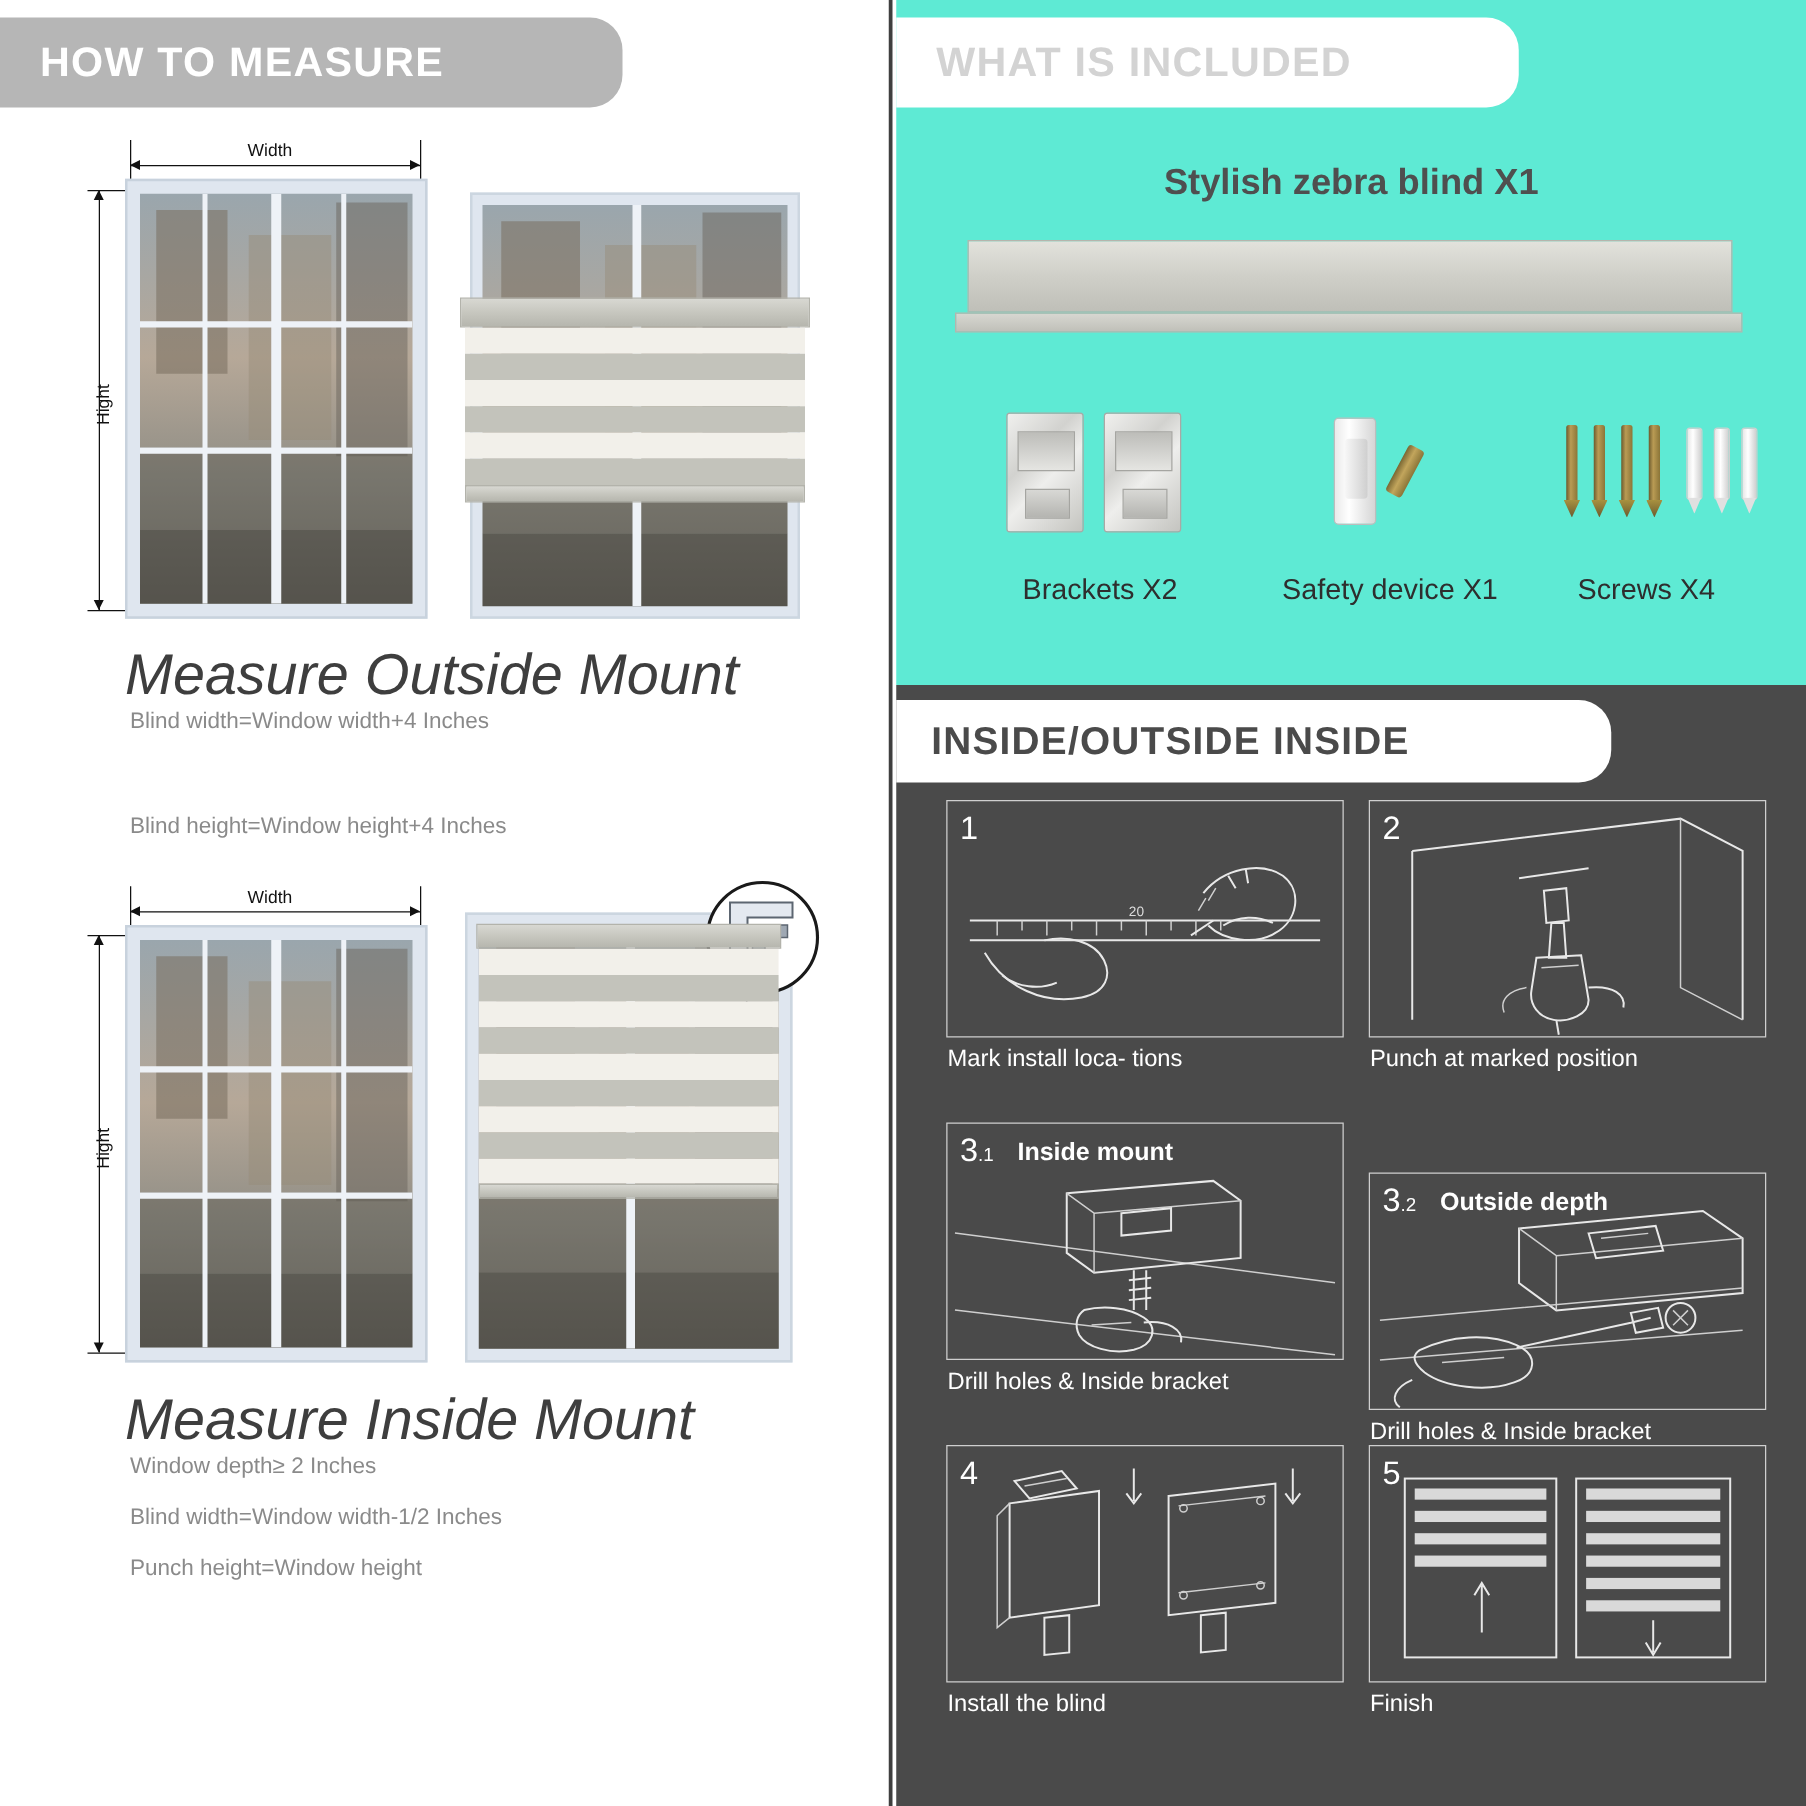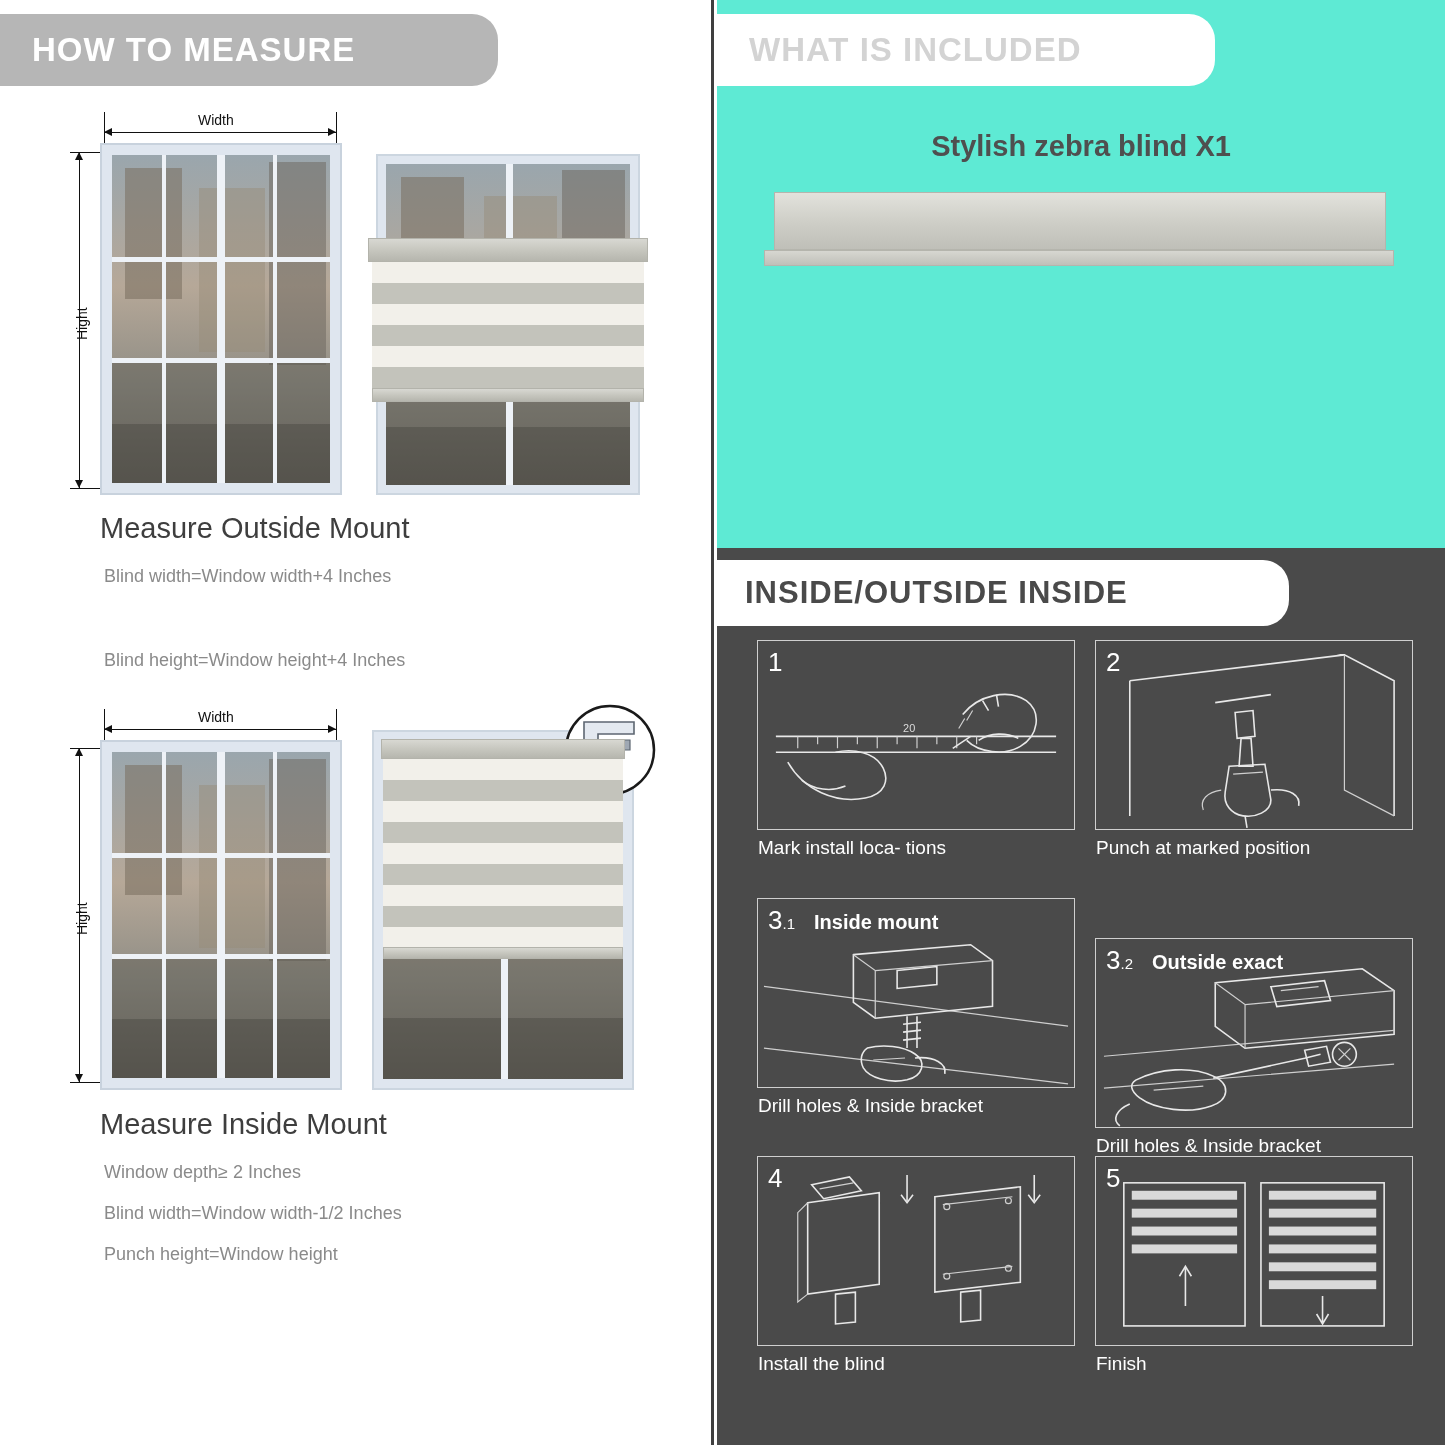--- a/index.html
+++ b/index.html
@@ -69,22 +69,23 @@
   .stripe-a { background:#c3c3bb; }
   .stripe-b { background:#f2f0ea; }
 
   .headrail {
     position:absolute;
     background:linear-gradient(180deg,#d8d8d2 0%,#c5c5bd 55%,#b6b6ae 100%);
     border:1px solid #b3b3ab;
   }
 
   .ttl {
-    position:absolute; font-size:29px; color:#3e3e3e;
+    position:absolute; font-size:46px; color:#3e3e3e;
     font-family:"Liberation Sans", sans-serif;
+    font-style:italic;
   }
   .sub {
     position:absolute; font-size:18px; color:#8a8a8a;
     font-family:"Liberation Sans", sans-serif;
   }
 
   
   .arrow-h { position:absolute; height:1px; background:#111; }
   .arrow-h:before, .arrow-h:after {
     content:""; position:absolute; top:-4px; width:0;height:0;
@@ -356,20 +357,45 @@
   <div class="right-top">
     <div class="badge badge-included">WHAT IS INCLUDED</div>
 
     <div class="included-title">Stylish zebra blind X1</div>
 
     <div class="incl-blind">
       <div class="rail-top"></div>
       <div class="rail-bot"></div>
     </div>
 
+    <div class="parts-row">
+
+      <div class="part" style="left:48px; top:0;">
+        <div class="bracket" style="left:0; top:0;"></div>
+        <div class="bracket" style="left:78px; top:0;"></div>
+      </div>
+      <div class="part-label" style="left:28px; top:128px; width:190px;">Brackets X2</div>
+
+      <div class="part" style="left:310px; top:4px;">
+        <div class="safety" style="left:0; top:0;"></div>
+        <div class="sm-screw" style="left:50px; top:22px; transform:rotate(28deg);"></div>
+      </div>
+      <div class="part-label" style="left:250px; top:128px; width:210px;">Safety device X1</div>
+
+      <div class="part" style="left:496px; top:10px;">
+        <div class="screw" style="left:0;  top:0;"></div>
+        <div class="screw" style="left:22px; top:0;"></div>
+        <div class="screw" style="left:44px; top:0;"></div>
+        <div class="screw" style="left:66px; top:0;"></div>
+        <div class="anchor" style="left:96px; top:2px;"></div>
+        <div class="anchor" style="left:118px; top:2px;"></div>
+        <div class="anchor" style="left:140px; top:2px;"></div>
+      </div>
+      <div class="part-label" style="left:470px; top:128px; width:180px;">Screws X4</div>
+    </div>
   </div>
 
   <div class="right-bot">
     <div class="badge badge-mount">INSIDE/OUTSIDE INSIDE</div>
 
     <div class="steps">
 
       <div class="step" style="left:0; top:0; width:318px; height:190px;">
         <div class="step-num">1</div>
         <svg class="sketch" viewBox="0 0 318 190">
@@ -416,21 +442,21 @@
           <path class="sk" d="M146 126 L164 124 M146 134 L164 132 M146 142 L164 140"></path>
           <path class="sk" d="M110 150 C126 146 146 148 158 156 C170 164 166 178 150 182 C132 186 112 180 106 170 C102 162 104 154 110 150 Z"></path>
           <path class="sk2" d="M116 162 L148 160"></path>
           <path class="sk" d="M158 160 C178 158 190 166 188 176"></path>
         </svg>
         <div class="step-cap" style="left:0; top:196px;">Drill holes &amp;  Inside bracket</div>
       </div>
 
       <div class="step" style="left:338px; top:258px; width:318px; height:190px;margin-top:40px;">
         <div class="step-num"><span>3</span><small>.2</small></div>
-        <div class="step-inline-label">Outside exact</div>
+        <div class="step-inline-label">Outside depth</div>
         <svg class="sketch" viewBox="0 0 318 190">
           <path class="sk" d="M120 44 L268 30 L300 52 L300 96 L150 110 L120 88 Z"></path>
           <path class="sk2" d="M120 44 L150 66 L150 110 M150 66 L300 52"></path>
           <path class="sk" d="M176 48 L230 42 L236 62 L182 68 Z"></path>
           <path class="sk2" d="M186 52 L224 48"></path>
           <path class="sk2" d="M8 118 L300 92 M8 150 L300 126"></path>
           <path class="sk" d="M40 142 C64 130 96 128 118 138 C136 146 134 162 116 168 C94 176 60 172 44 160 C34 152 34 146 40 142 Z"></path>
           <path class="sk2" d="M58 152 L108 148"></path>
           <path class="sk" d="M118 140 L210 120 L226 116"></path>
           <path class="sk" d="M210 112 L232 108 L236 124 L214 128 Z"></path>

